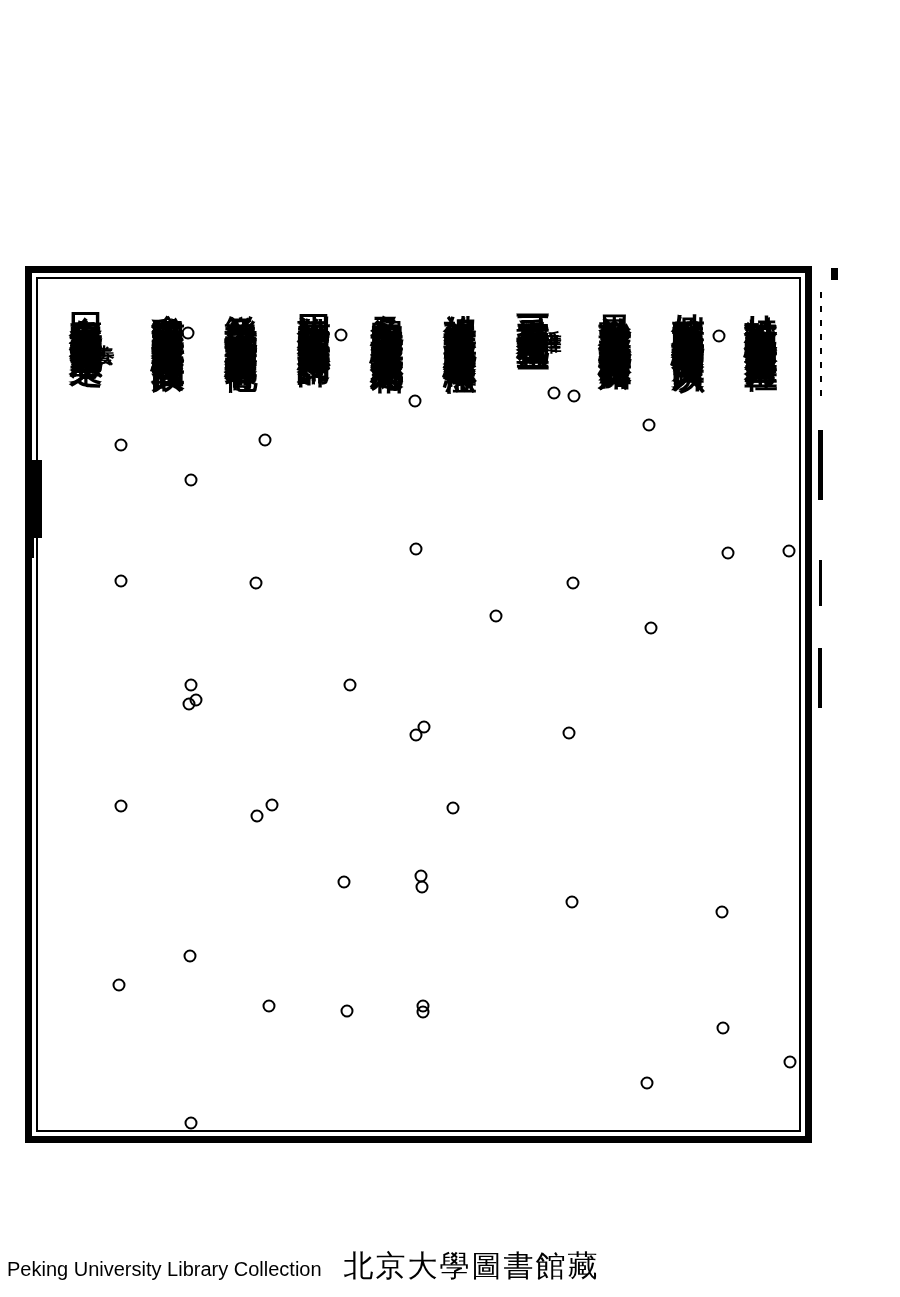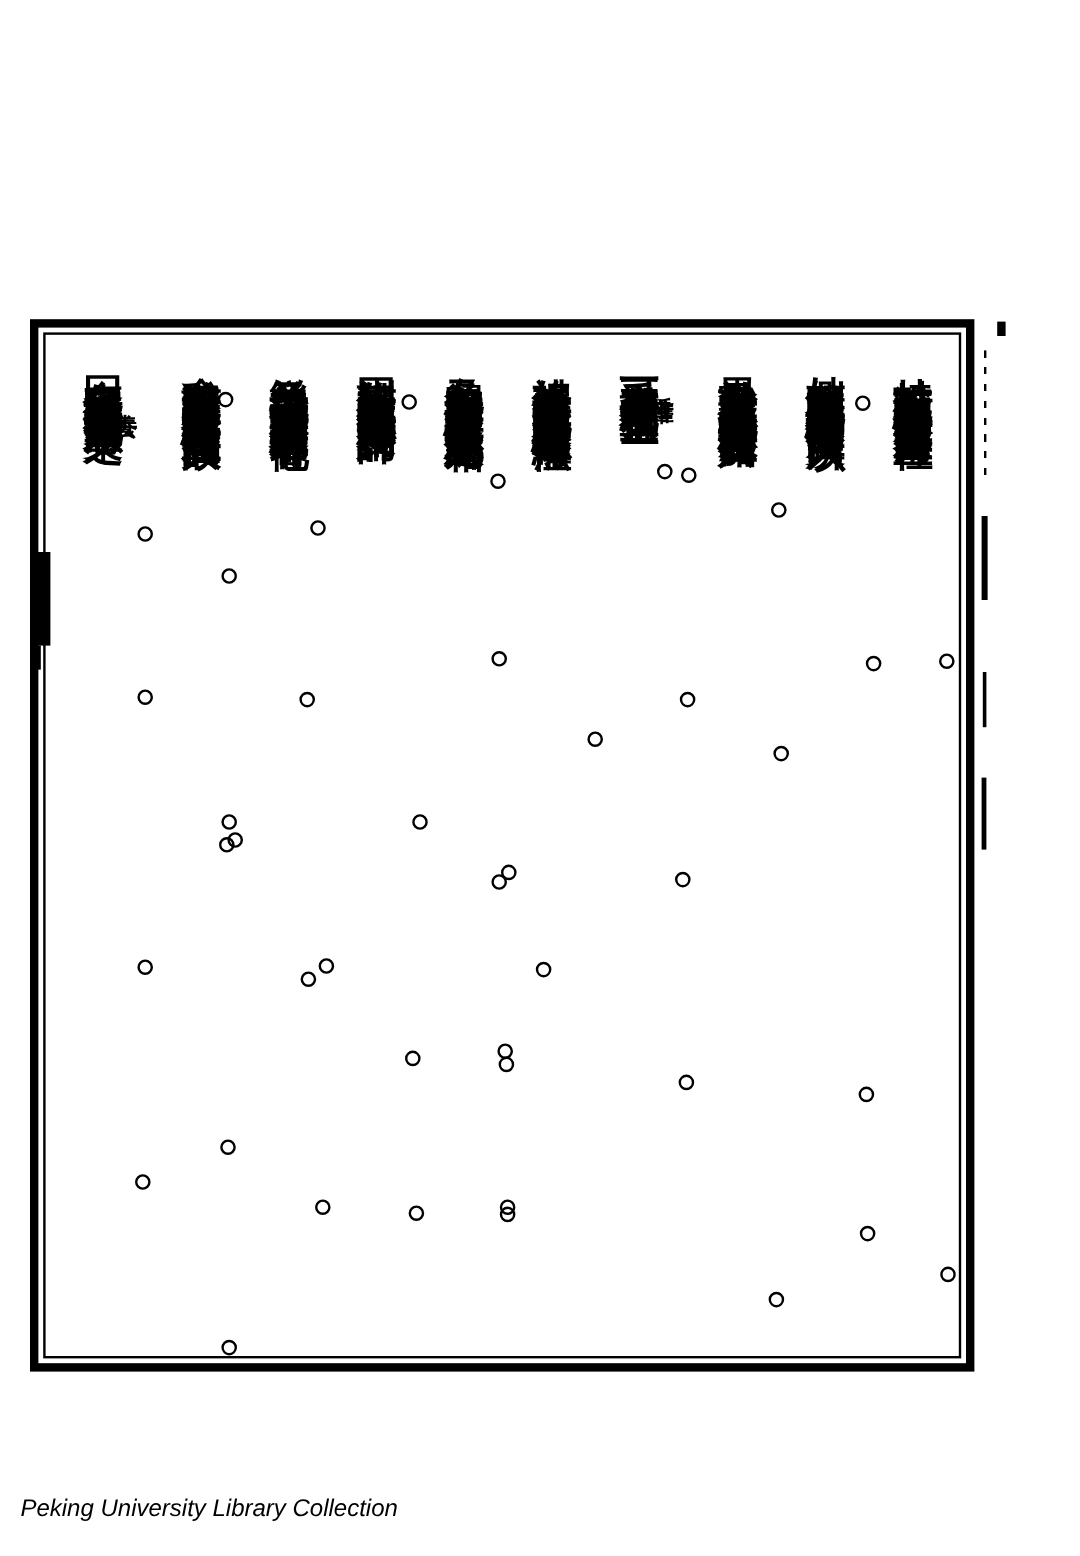--- a/index.html
+++ b/index.html
@@ -36,21 +36,21 @@
   
   .blob-left{position:absolute;left:25px;top:460px;width:17px;height:78px;background:#000;}
   .blob-left2{position:absolute;left:25px;top:538px;width:9px;height:20px;background:#000;}
   .mark-r1{position:absolute;left:818px;top:430px;width:5px;height:70px;background:#000;}
   .mark-r2{position:absolute;left:819px;top:560px;width:3px;height:46px;background:#000;}
   .mark-r3{position:absolute;left:818px;top:648px;width:4px;height:60px;background:#000;}
   .mark-r4{position:absolute;left:831px;top:268px;width:7px;height:12px;background:#000;}
   .mark-r5{position:absolute;left:820px;top:292px;width:2px;height:110px;
     background:repeating-linear-gradient(to bottom,#000 0 6px,transparent 6px 14px);}
   
-  .footer{position:absolute;left:17px;top:1246px;width:850px;display:flex;align-items:baseline;font-style:italic;}
+  .footer{position:absolute;left:7px;top:1246px;width:850px;display:flex;align-items:baseline;}
   .cap-en{font-family:"Liberation Sans","DejaVu Sans",sans-serif;font-size:20px;color:#000;}
   .cap-zh{font-size:30px;margin-left:22px;color:#000;letter-spacing:2px;}
 </style>
 </head>
 <body>
 
 <div class="page">
 
   <div class="frame">
     <div class="frame-inner"></div>
@@ -119,15 +119,16 @@
   <div class="blob-left"></div>
   <div class="blob-left2"></div>
   <div class="mark-r1"></div>
   <div class="mark-r2"></div>
   <div class="mark-r3"></div>
   <div class="mark-r4"></div>
   <div class="mark-r5"></div>
 
   <div class="footer">
     <span class="cap-en">Peking University Library Collection</span>
+    <span class="cap-zh">北京大學圖書館藏</span>
   </div>
 
 </div>
 
 </body></html>

